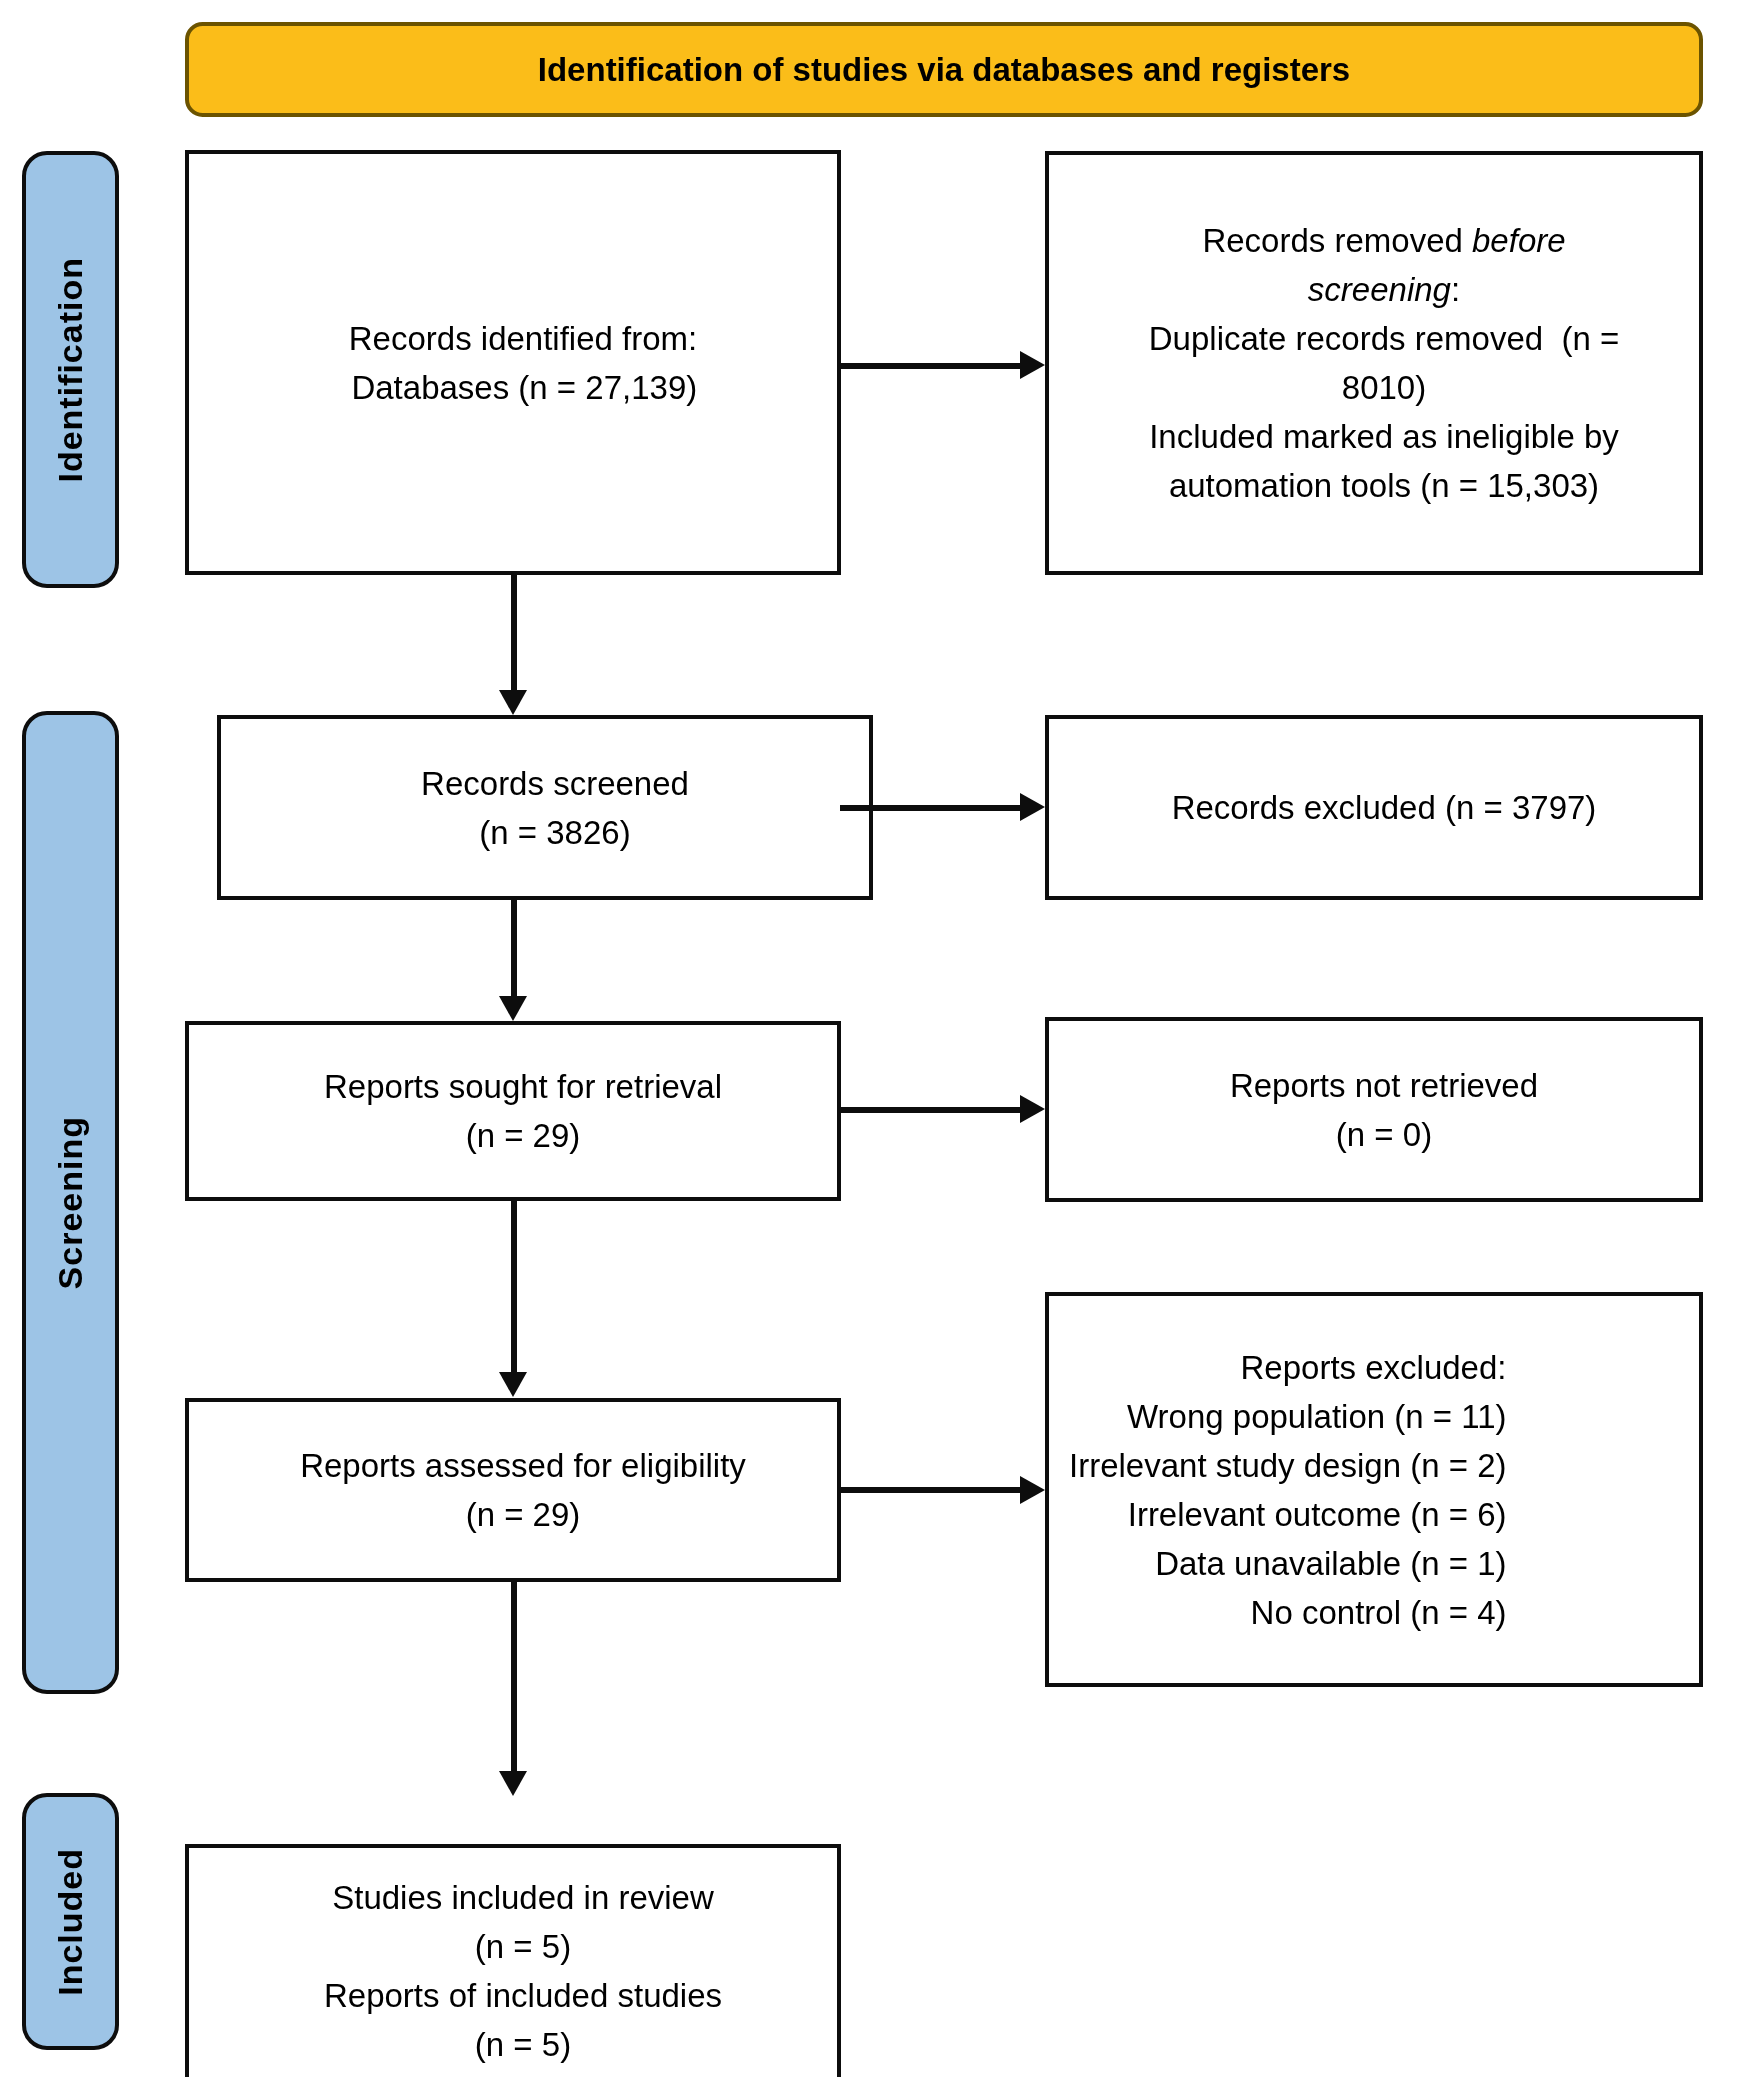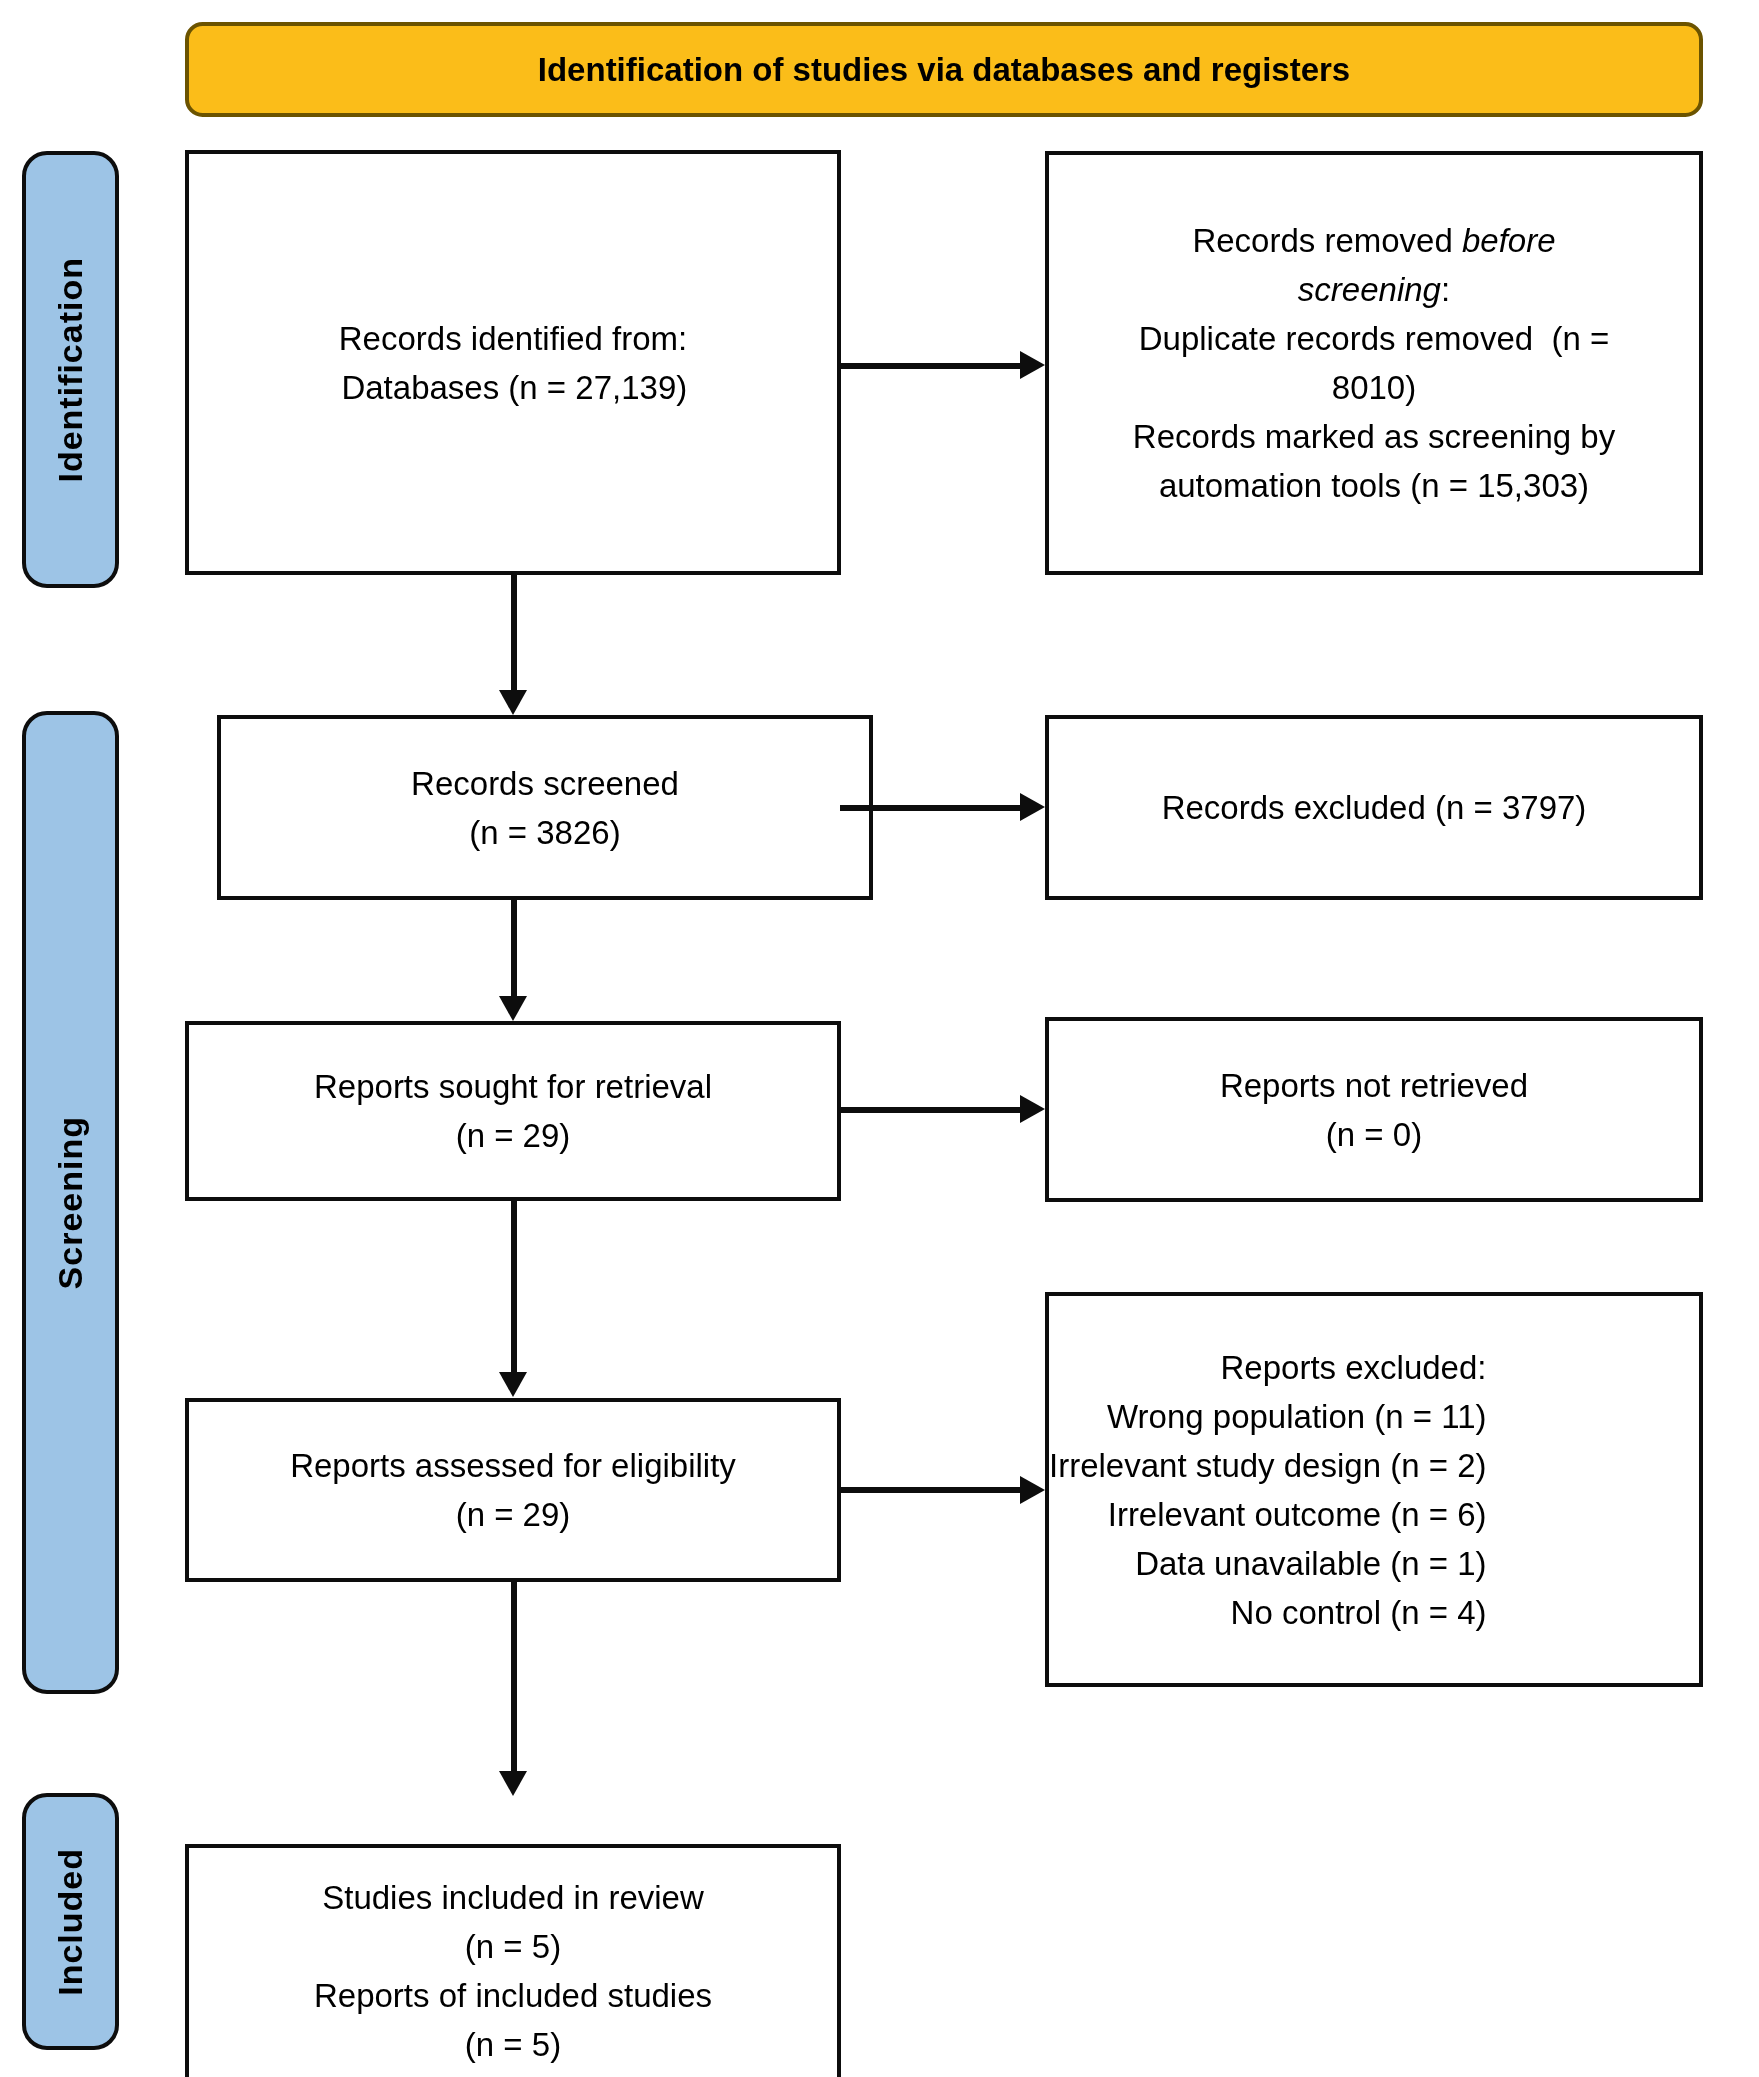--- a/index.html
+++ b/index.html
@@ -40,21 +40,21 @@
   .bar-identification{top:151px;height:437px;}
   .bar-screening{top:711px;height:983px;}
   .bar-included{top:1793px;height:257px;}
   
   .fbox{
     position:absolute;
     box-sizing:border-box;
     background:#fff;
     border:4.9px solid #0d0d0d;
     display:flex;align-items:center;justify-content:center;
-    font-size:33px;line-height:49px;
+    font-size:33px;line-height:49px;padding-left:20px;
   }
   .col-left{left:185px;width:656px;}
   .col-right{left:1045px;width:658px;}
   .box-1{top:150px;height:425px;}
   .box-2{top:715px;height:185px;margin-left:32px;}
   .box-3{top:1021px;height:180px;}
   .box-4{top:1398px;height:184px;}
   .box-5{top:1796px;height:254px;margin-top:48px;}
   .rbox-1{top:151px;height:424px;}
   .rbox-2{top:715px;height:185px;}
@@ -134,21 +134,21 @@
       <div class="line">(n = 5)</div>
     </div>
   </div>
 
   <div class="fbox col-right rbox-1">
     <div class="txt-center">
       <div class="line"><span>Records removed </span><i>before</i></div>
       <div class="line"><i>screening</i><span>:</span></div>
       <div class="line">Duplicate records removed  (n =</div>
       <div class="line">8010)</div>
-      <div class="line">Records marked as screening by</div>
+      <div class="line">Included marked as ineligible by</div>
       <div class="line">automation tools (n = 15,303)</div>
     </div>
   </div>
 
   <div class="fbox col-right rbox-2">
     <div class="txt-center">
       <div class="line">Records excluded (n = 3797)</div>
     </div>
   </div>
 

